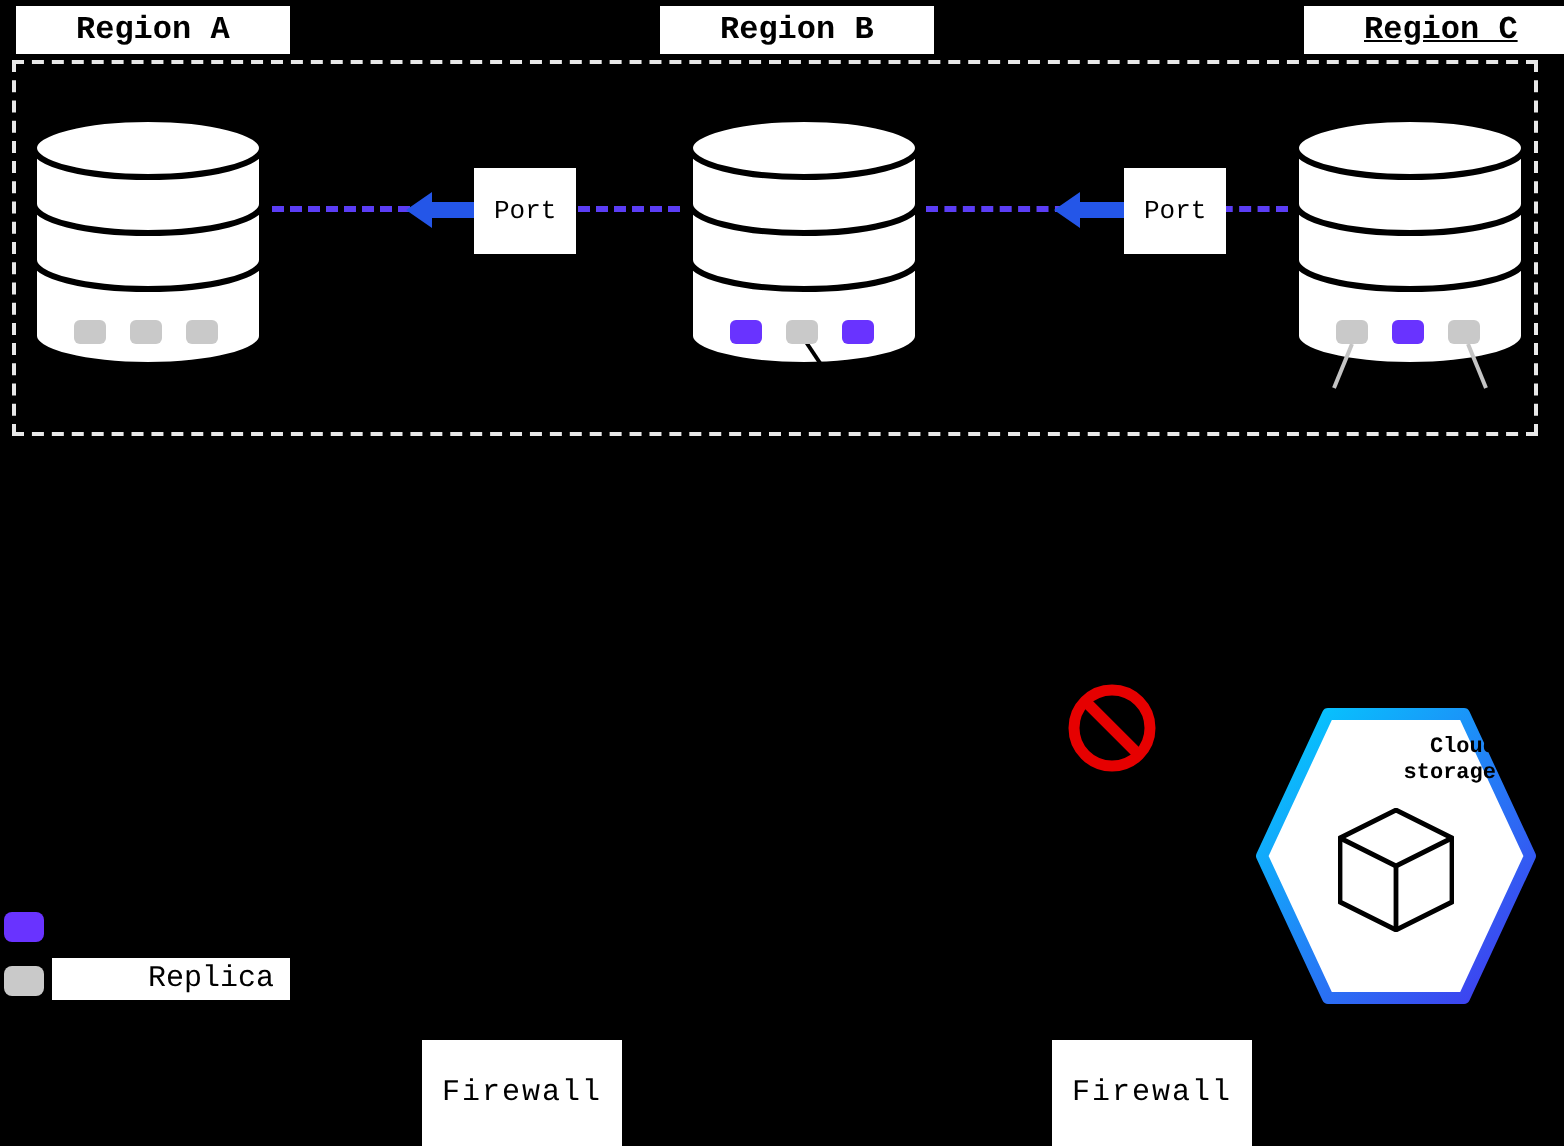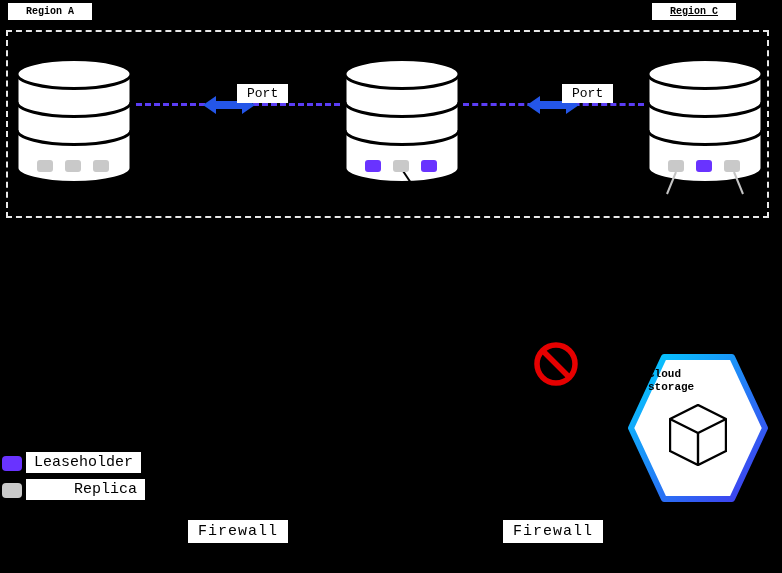--- a/index.html
+++ b/index.html
@@ -1,47 +1,48 @@
 <!DOCTYPE html>
 <html><head>
 <meta charset="utf-8">
 <style>
   * { margin:0; padding:0; box-sizing:border-box; }
   html,body { background:#000; }
   body { font-family:"Liberation Mono","DejaVu Sans Mono",monospace; }
   .canvas { position:relative; width:782px; height:573px; background:#000; overflow:hidden; }
   .abs { position:absolute; }
   .whitebox { position:absolute; background:#fff; color:#000; white-space:nowrap; z-index:5; }
-  .region-label { font-weight:bold; font-size:10px; padding:3px 18px; }
-  .port-label { font-size:13px; padding:2px 10px; }
-  .firewall-label { font-size:15px; padding:3px 10px; letter-spacing:1px; }
+  .region-label { font-weight:bold; font-size:16px; padding:3px 30px; }
+  .port-label { font-size:13px; padding:14px 10px; }
+  .firewall-label { font-size:15px; padding:18px 10px; letter-spacing:1px;margin-left:23px; }
   .legend-label { font-size:15px; padding:2px 8px; }
   .cluster-box { position:absolute; left:6px; top:30px; width:763px; height:188px; border:2px dashed #e8e8e8; z-index:0; }
   .db { position:absolute; z-index:2; }
   .dash-link { position:absolute; height:0; border-top:3px dashed #5b3df5; z-index:1; }
   .arrow { position:absolute; z-index:3; }
   .indicators { position:absolute; display:flex; gap:12px; z-index:4; }
   .indicator { width:16px; height:12px; border-radius:3px; }
   .indicator.leaseholder { background:#6933ff; }
   .indicator.replica { background:#c9c9c9; }
   .swatch { position:absolute; width:20px; height:15px; border-radius:4px; z-index:4; }
   .swatch.leaseholder { background:#6933ff; }
   .swatch.replica { background:#c9c9c9; }
   .overlay { position:absolute; left:0; top:0; z-index:3; pointer-events:none; }
-  .cloud-text { position:absolute; left:648px; top:368px; width:100px; text-align:left;
+  .cloud-text { position:absolute; left:648px; top:368px; width:100px; text-align:right;
                 font-weight:bold; font-size:11px; line-height:13px; color:#000; z-index:7; }
 </style>
 </head>
 <body>
 
 <div class="canvas">
 
   <div class="cluster-box"></div>
 
   <div class="whitebox region-label" style="left:8px; top:3px;">Region A</div>
+  <div class="whitebox region-label" style="left:330px; top:3px;">Region B</div>
   <div class="whitebox region-label" style="left:652px; top:3px;text-decoration:underline;">Region C</div>
 
   <svg class="db" style="left:13px; top:56px;" width="122" height="132" viewBox="0 0 122 132">
     <path d="M4,18 L4,112 A57,14.5 0 0 0 118,112 L118,18" fill="#ffffff" stroke="#000" stroke-width="3"></path>
     <path d="M4,46 A57,14.5 0 0 0 118,46" fill="none" stroke="#000" stroke-width="3"></path>
     <path d="M4,74 A57,14.5 0 0 0 118,74" fill="none" stroke="#000" stroke-width="3"></path>
     <ellipse cx="61" cy="18" rx="57" ry="14.5" fill="#ffffff" stroke="#000" stroke-width="3"></ellipse>
   </svg>
   <div class="indicators" style="left:37px; top:160px;">
       <div class="indicator replica"></div>
@@ -110,20 +111,19 @@
     <div>Cloud</div>
     <div>storage</div>
   </div>
   <svg class="abs" style="left:669px; top:404px; z-index:7;" width="58" height="62" viewBox="0 0 58 62">
     <polygon points="29,1 57,15 57,47 29,61 1,47 1,15" fill="none" stroke="#000" stroke-width="2.4" stroke-linejoin="round"></polygon>
     <polyline points="1,15 29,29 57,15" fill="none" stroke="#000" stroke-width="2.4" stroke-linejoin="round"></polyline>
     <line x1="29" y1="29" x2="29" y2="61" stroke="#000" stroke-width="2.4"></line>
   </svg>
 
   <div class="swatch leaseholder" style="left:2px; top:456px;"></div>
-  <div class="whitebox legend-label" style="left:26px; top:452px;">Leaseholder</div>
   <div class="swatch replica" style="left:2px; top:483px;"></div>
   <div class="whitebox legend-label" style="left:26px; top:479px;padding-left:48px;">Replica</div>
 
   <div class="whitebox firewall-label" style="left:188px; top:520px;">Firewall</div>
   <div class="whitebox firewall-label" style="left:503px; top:520px;">Firewall</div>
 
 </div>
 
 </body></html>

